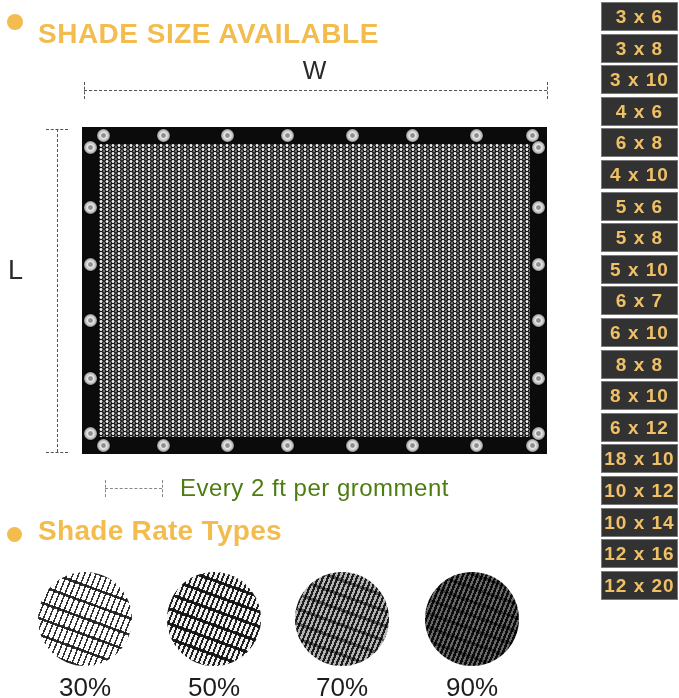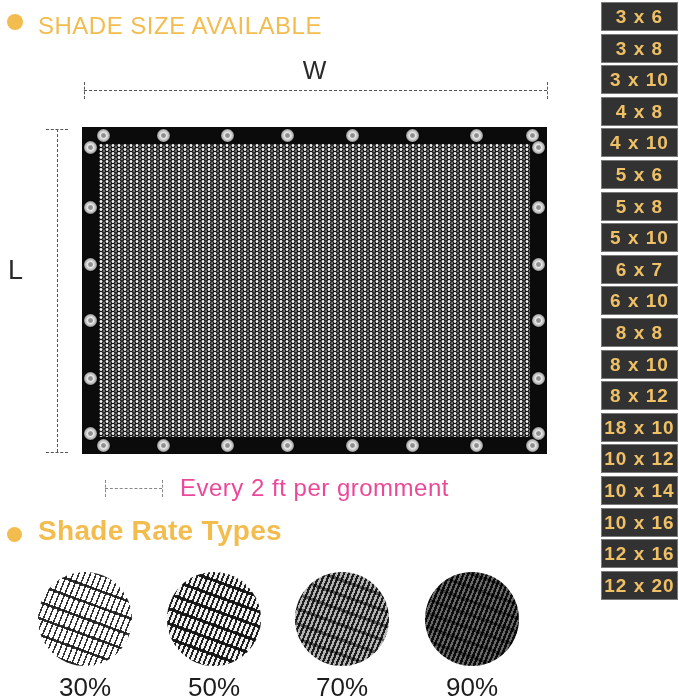--- a/index.html
+++ b/index.html
@@ -9,21 +9,21 @@
     --chip-text:#EFC066;
     --ink:#2a2a2a;
     --dim:#555;
   }
   *{margin:0;padding:0;box-sizing:border-box;}
   html,body{background:#fff;}
   body{font-family:"Liberation Sans", sans-serif;}
   .canvas{position:relative;width:679px;height:698px;background:#fff;overflow:hidden;}
   .bullet{border-radius:50%;background:var(--accent);flex:0 0 auto;}
   .h1-bullet{position:absolute;left:7px;top:14px;width:16px;height:16px;}
-  .h1-text{position:absolute;left:38px;top:12px;font-size:24px;font-weight:400;
+  .h1-text{position:absolute;left:38px;top:18px;font-size:28px;font-weight:700;
            letter-spacing:.5px;color:var(--accent);white-space:nowrap;}
   .h2-bullet{position:absolute;left:7px;top:527px;width:15px;height:15px;}
   .h2-text{position:absolute;left:38px;top:515px;font-size:28px;font-weight:700;
            letter-spacing:.3px;color:var(--accent);white-space:nowrap;}
 
   
   .w-label{position:absolute;left:82px;top:56px;width:465px;text-align:center;
            font-size:25px;color:var(--ink);}
   .l-label{position:absolute;left:8px;top:255px;font-size:27px;color:var(--ink);}
   .dash-h{position:absolute;height:0;border-top:1px dashed var(--dim);}
@@ -47,21 +47,21 @@
           radial-gradient(circle at 2px 1.5px, rgba(248,248,248,.95) 1px, transparent 1.8px),
           radial-gradient(circle at 5px 3.5px, rgba(185,185,185,.6) 1px, transparent 1.8px),
           repeating-linear-gradient(180deg, rgba(255,255,255,.07) 0 2px, rgba(0,0,0,.32) 2px 4px),
           repeating-linear-gradient(180deg, transparent 0 14px, rgba(255,255,255,.05) 14px 16px);
         background-size:6px 4px, 6px 4px, auto, auto;}
   .grommet{position:absolute;width:13px;height:13px;border-radius:50%;
         background:radial-gradient(circle at 50% 50%, #8f8f8f 0 20%, #e8e8e8 32%, #c4c4c4 52%, #8b8b8b 72%, #efefef 90%);
         box-shadow:0 0 0 1px rgba(0,0,0,.45);}
 
   
-  .note{position:absolute;left:180px;top:474px;font-size:24px;color:#ec4899;
+  .note{position:absolute;left:180px;top:474px;font-size:24px;color:#4d7c0f;
         letter-spacing:.5px;white-space:nowrap;}
 
   
   .rate-circle{position:absolute;top:572px;width:94px;height:94px;border-radius:50%;}
   .rate-label{position:absolute;top:672px;width:94px;text-align:center;
               font-size:26px;color:#1d1d1d;}
   .c30{background:
         repeating-linear-gradient(112deg, rgba(22,22,22,.88) 0 1.5px, transparent 1.5px 5.4px),
         repeating-linear-gradient(20deg, transparent 0 13px, rgba(12,12,12,.85) 13px 15.5px),
         #ffffff;}
@@ -151,31 +151,31 @@
   <div class="rate-circle c90 pos3"></div>
   <div class="rate-label pos0">30%</div>
   <div class="rate-label pos1">50%</div>
   <div class="rate-label pos2">70%</div>
   <div class="rate-label pos3">90%</div>
 
   <div class="size-list" id="size-list">
       <div class="chip">3 x 6</div>
       <div class="chip">3 x 8</div>
       <div class="chip">3 x 10</div>
-      <div class="chip">4 x 8</div>
+      <div class="chip">4 x 6</div>
+      <div class="chip">6 x 8</div>
       <div class="chip">4 x 10</div>
       <div class="chip">5 x 6</div>
       <div class="chip">5 x 8</div>
       <div class="chip">5 x 10</div>
       <div class="chip">6 x 7</div>
       <div class="chip">6 x 10</div>
       <div class="chip">8 x 8</div>
       <div class="chip">8 x 10</div>
-      <div class="chip">8 x 12</div>
+      <div class="chip">6 x 12</div>
       <div class="chip">18 x 10</div>
       <div class="chip">10 x 12</div>
       <div class="chip">10 x 14</div>
-      <div class="chip">10 x 16</div>
       <div class="chip">12 x 16</div>
       <div class="chip">12 x 20</div>
     </div>
 
 </div>
 
 </body></html>

